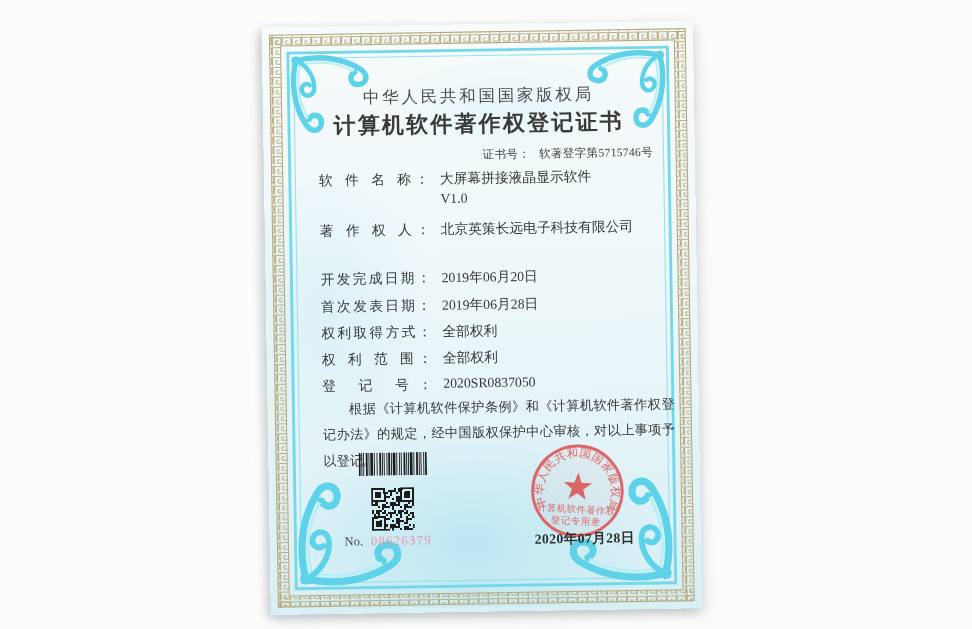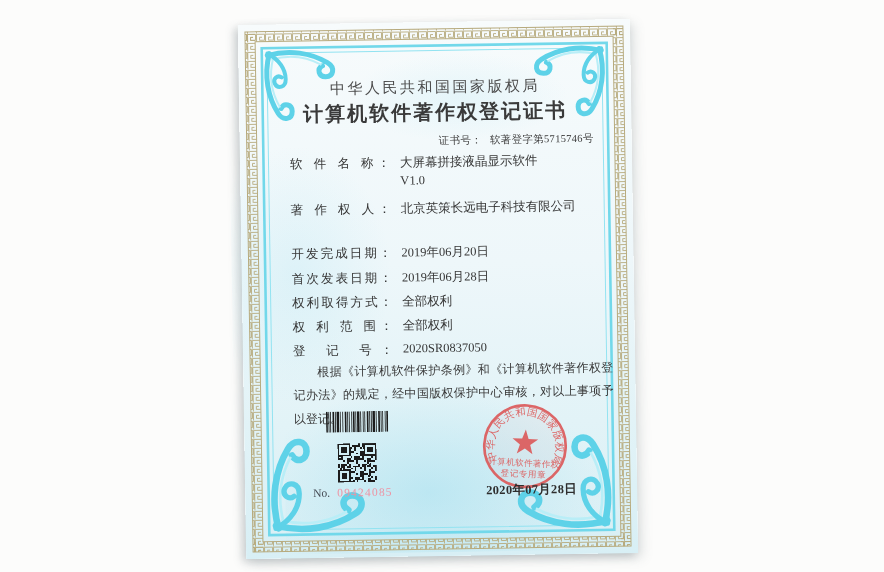--- a/index.html
+++ b/index.html
@@ -386,21 +386,21 @@
         <rect x="8" y="20" width="1" height="1" fill="#1c1c1c"></rect>
         <rect x="10" y="20" width="1" height="1" fill="#1c1c1c"></rect>
         <rect x="14" y="20" width="1" height="1" fill="#1c1c1c"></rect>
         <rect x="16" y="20" width="1" height="1" fill="#1c1c1c"></rect>
         <rect x="17" y="20" width="1" height="1" fill="#1c1c1c"></rect>
         <rect x="18" y="20" width="1" height="1" fill="#1c1c1c"></rect>
         <rect x="19" y="20" width="1" height="1" fill="#1c1c1c"></rect>
       </svg>
 
     <div class="serial">
-      <span>No.</span><span class="num">09424085</span>
+      <span>No.</span><span class="num">08626379</span>
     </div>
 
     <svg class="seal" viewBox="0 0 84 84" aria-hidden="true">
       <g transform="rotate(4 42 42)">
         <circle cx="42" cy="42" r="39.3" fill="rgba(225,90,90,0.05)" stroke="#dc5b5b" stroke-width="2.6"></circle>
         <path id="arcp" d="M16,57 A30,30 0 1 1 68,57" fill="none"></path>
         <text font-size="10" fill="#dc5b5b" letter-spacing="0.4">
           <textPath href="#arcp" startOffset="0">中华人民共和国国家版权局</textPath>
         </text>
         <polygon fill="#dc5b5b" points="42,26 45.1,34.8 54.4,35.0 47.0,40.6 49.6,49.5 42,44.2 34.4,49.5 37.0,40.6 29.6,35.0 38.9,34.8"></polygon>

